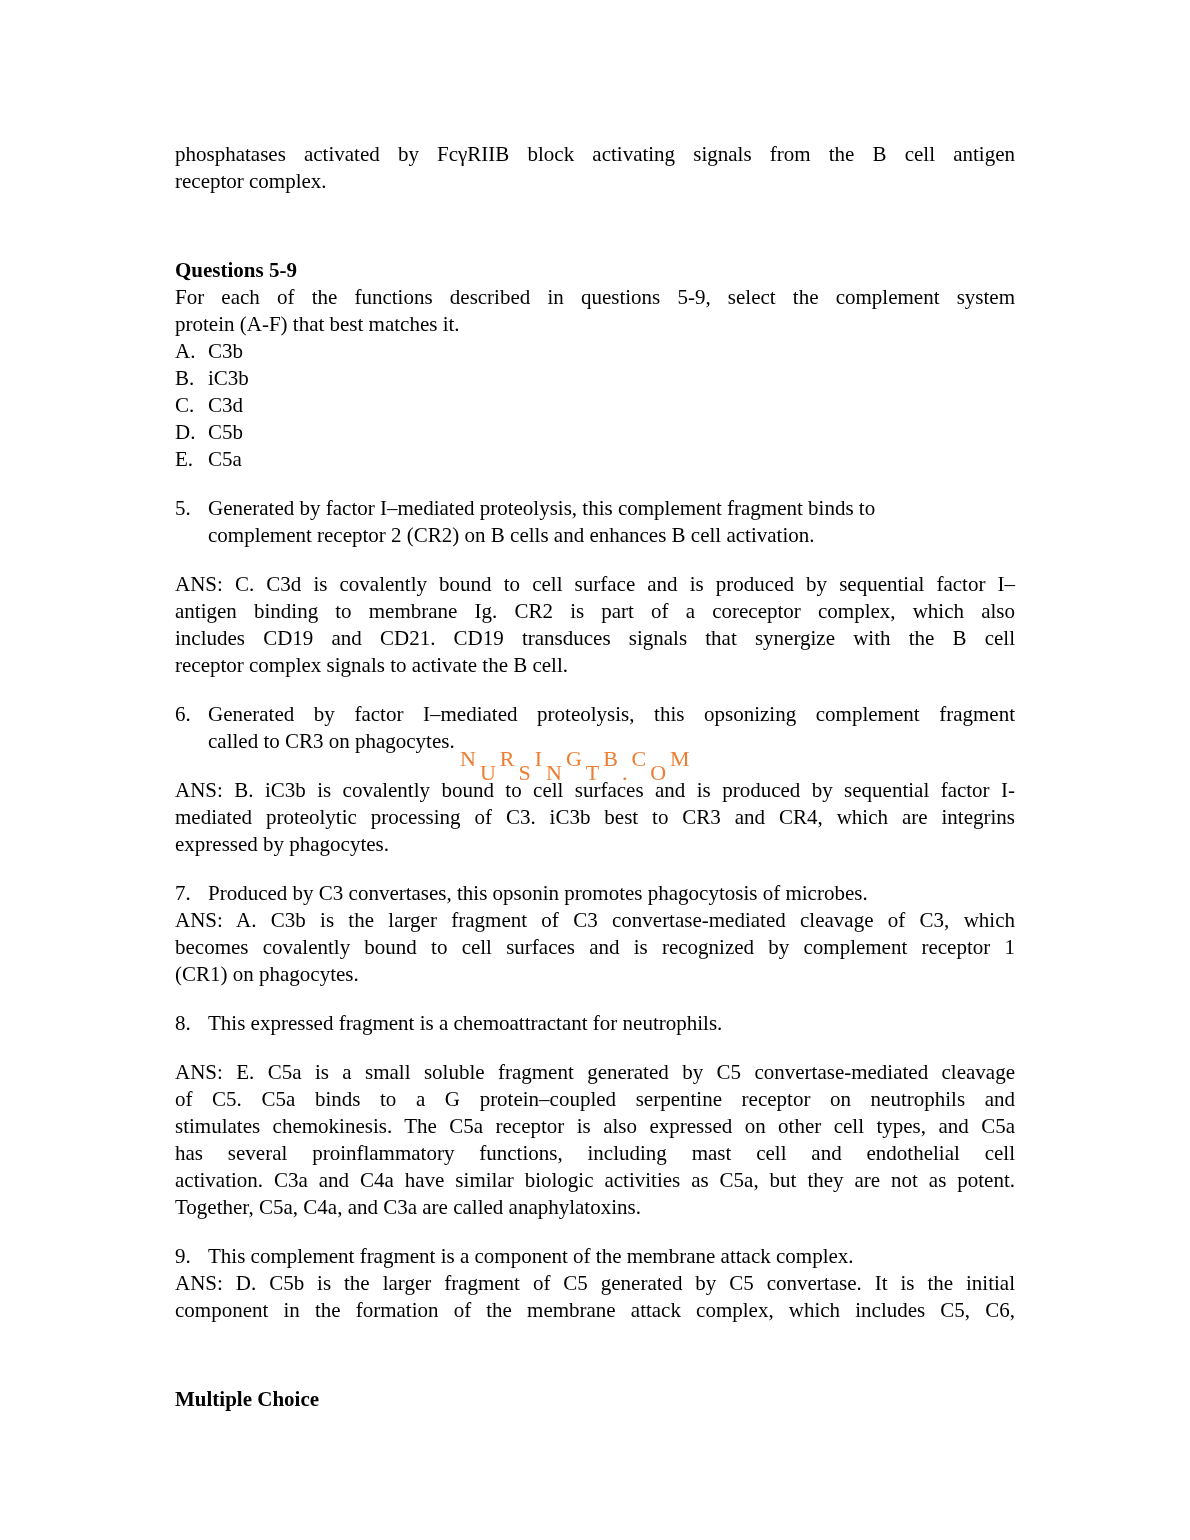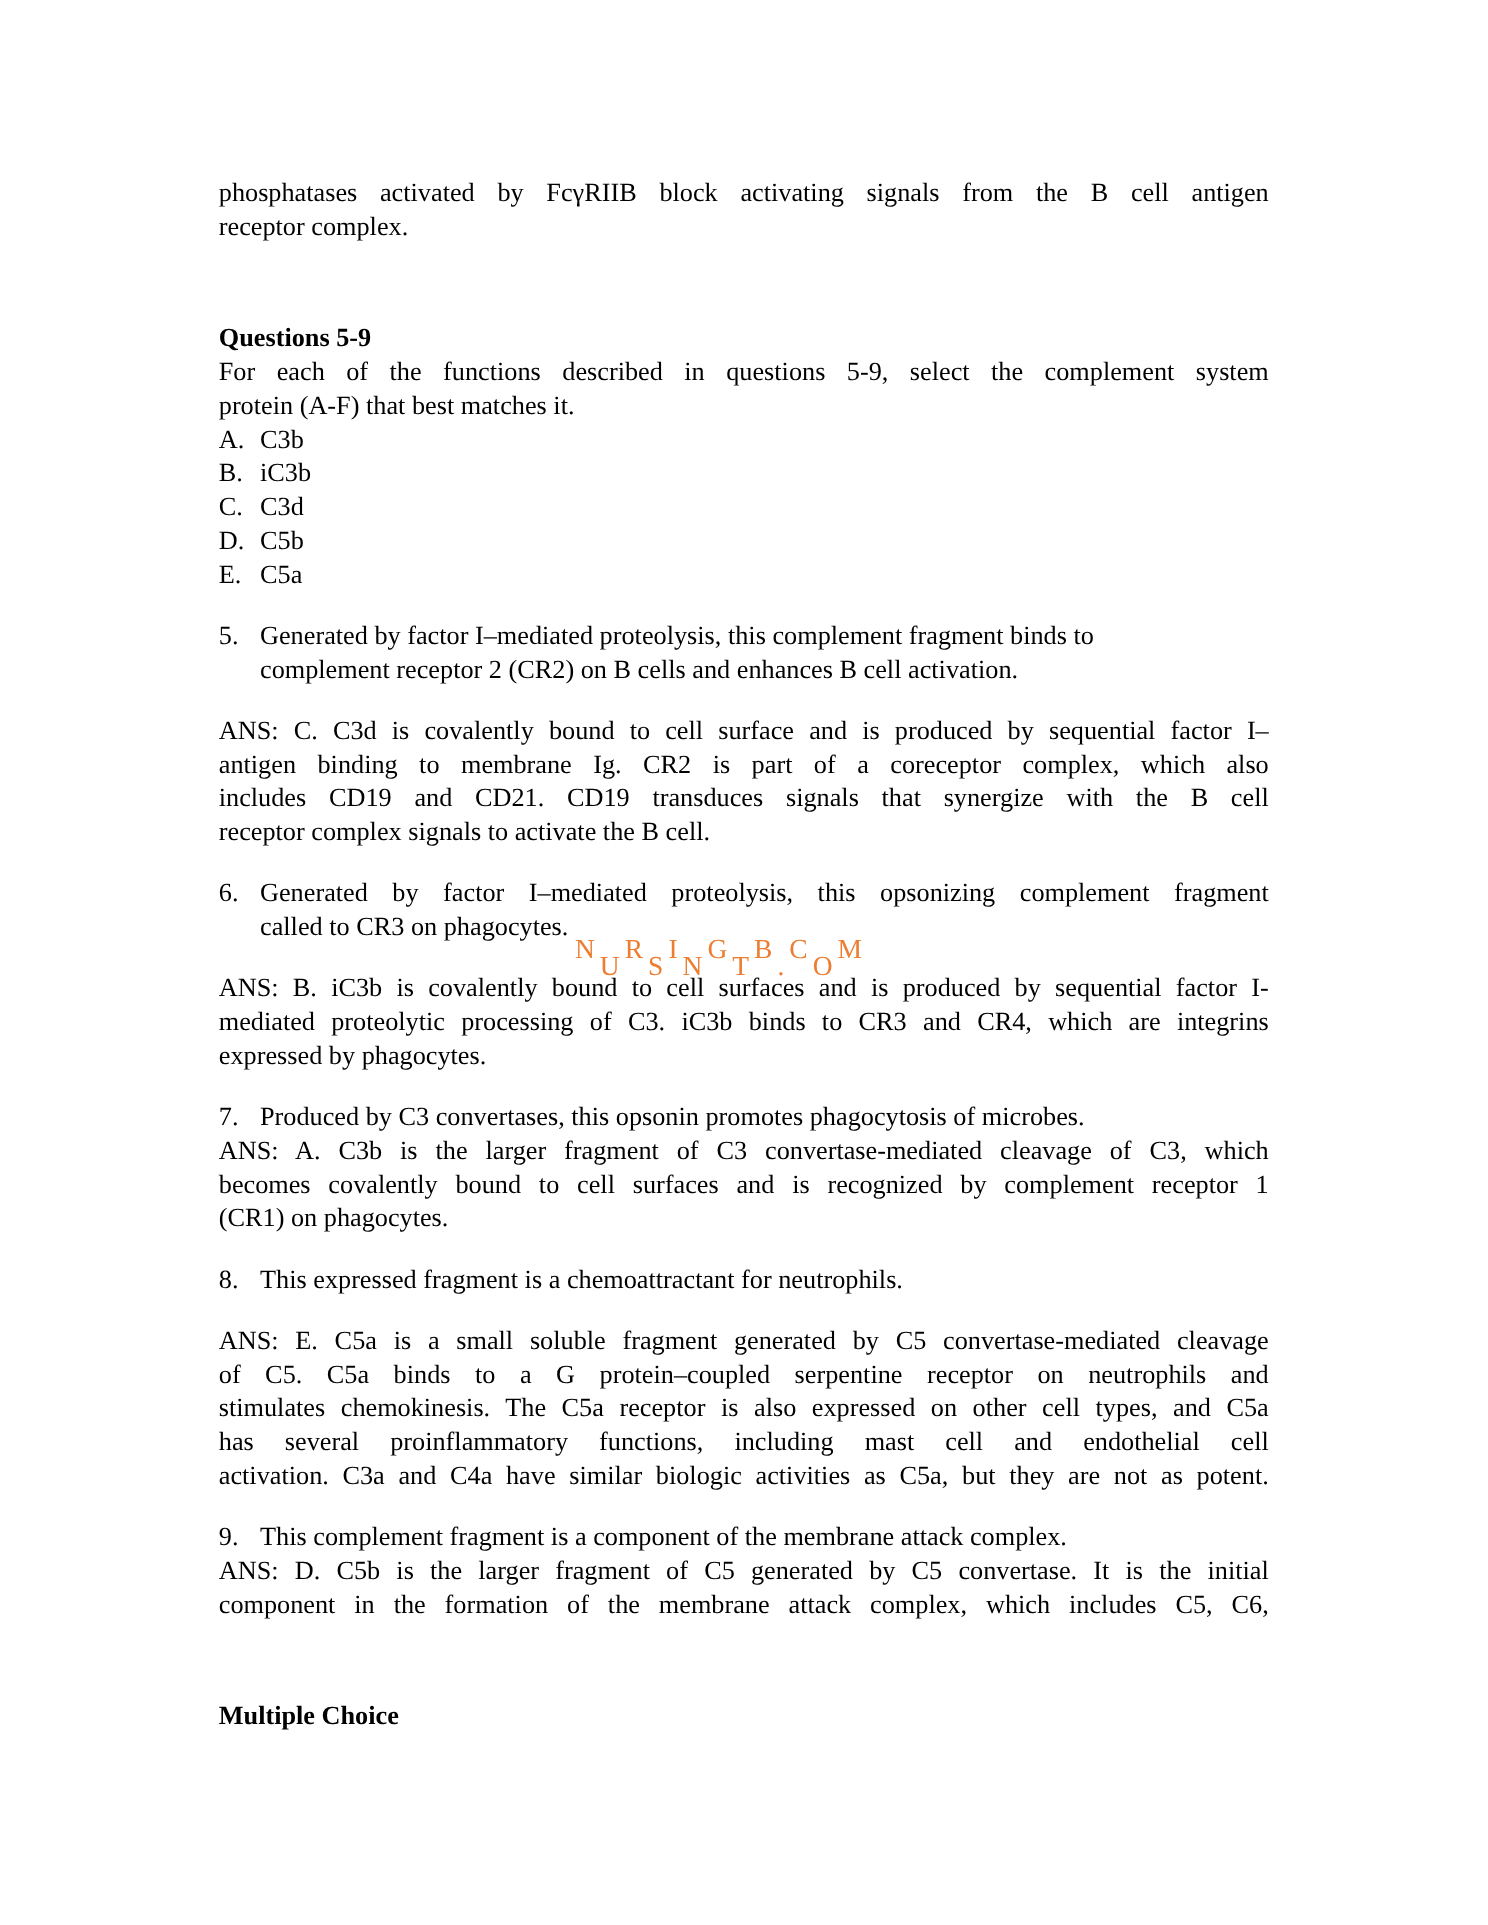--- a/index.html
+++ b/index.html
@@ -136,21 +136,21 @@
   <div class="qblock">
     <span class="qmarker">6.</span>
     <div class="line">Generated by factor I–mediated proteolysis, this opsonizing complement fragment</div>
     <div class="line end">called to CR3 on phagocytes.</div>
   </div>
 
   <div class="spacer"></div>
 
   <div>
     <div class="line">ANS: B. iC3b is covalently bound to cell surfaces and is produced by sequential factor I-</div>
-    <div class="line">mediated proteolytic processing of C3. iC3b binds to CR3 and CR4, which are integrins</div>
+    <div class="line">mediated proteolytic processing of C3. iC3b best to CR3 and CR4, which are integrins</div>
     <div class="line end">expressed by phagocytes.</div>
   </div>
 
   <div class="spacer"></div>
 
   <div class="qblock">
     <span class="qmarker">7.</span>
     <div class="line end">Produced by C3 convertases, this opsonin promotes phagocytosis of microbes.</div>
   </div>
 
@@ -168,20 +168,21 @@
   </div>
 
   <div class="spacer"></div>
 
   <div>
     <div class="line">ANS: E. C5a is a small soluble fragment generated by C5 convertase-mediated cleavage</div>
     <div class="line">of C5. C5a binds to a G protein–coupled serpentine receptor on neutrophils and</div>
     <div class="line">stimulates chemokinesis. The C5a receptor is also expressed on other cell types, and C5a</div>
     <div class="line">has several proinflammatory functions, including mast cell and endothelial cell</div>
     <div class="line">activation. C3a and C4a have similar biologic activities as C5a, but they are not as potent.</div>
+    <div class="line end">Together, C5a, C4a, and C3a are called anaphylatoxins.</div>
   </div>
 
   <div class="spacer"></div>
 
   <div class="qblock">
     <span class="qmarker">9.</span>
     <div class="line end">This complement fragment is a component of the membrane attack complex.</div>
   </div>
 
   <div>

